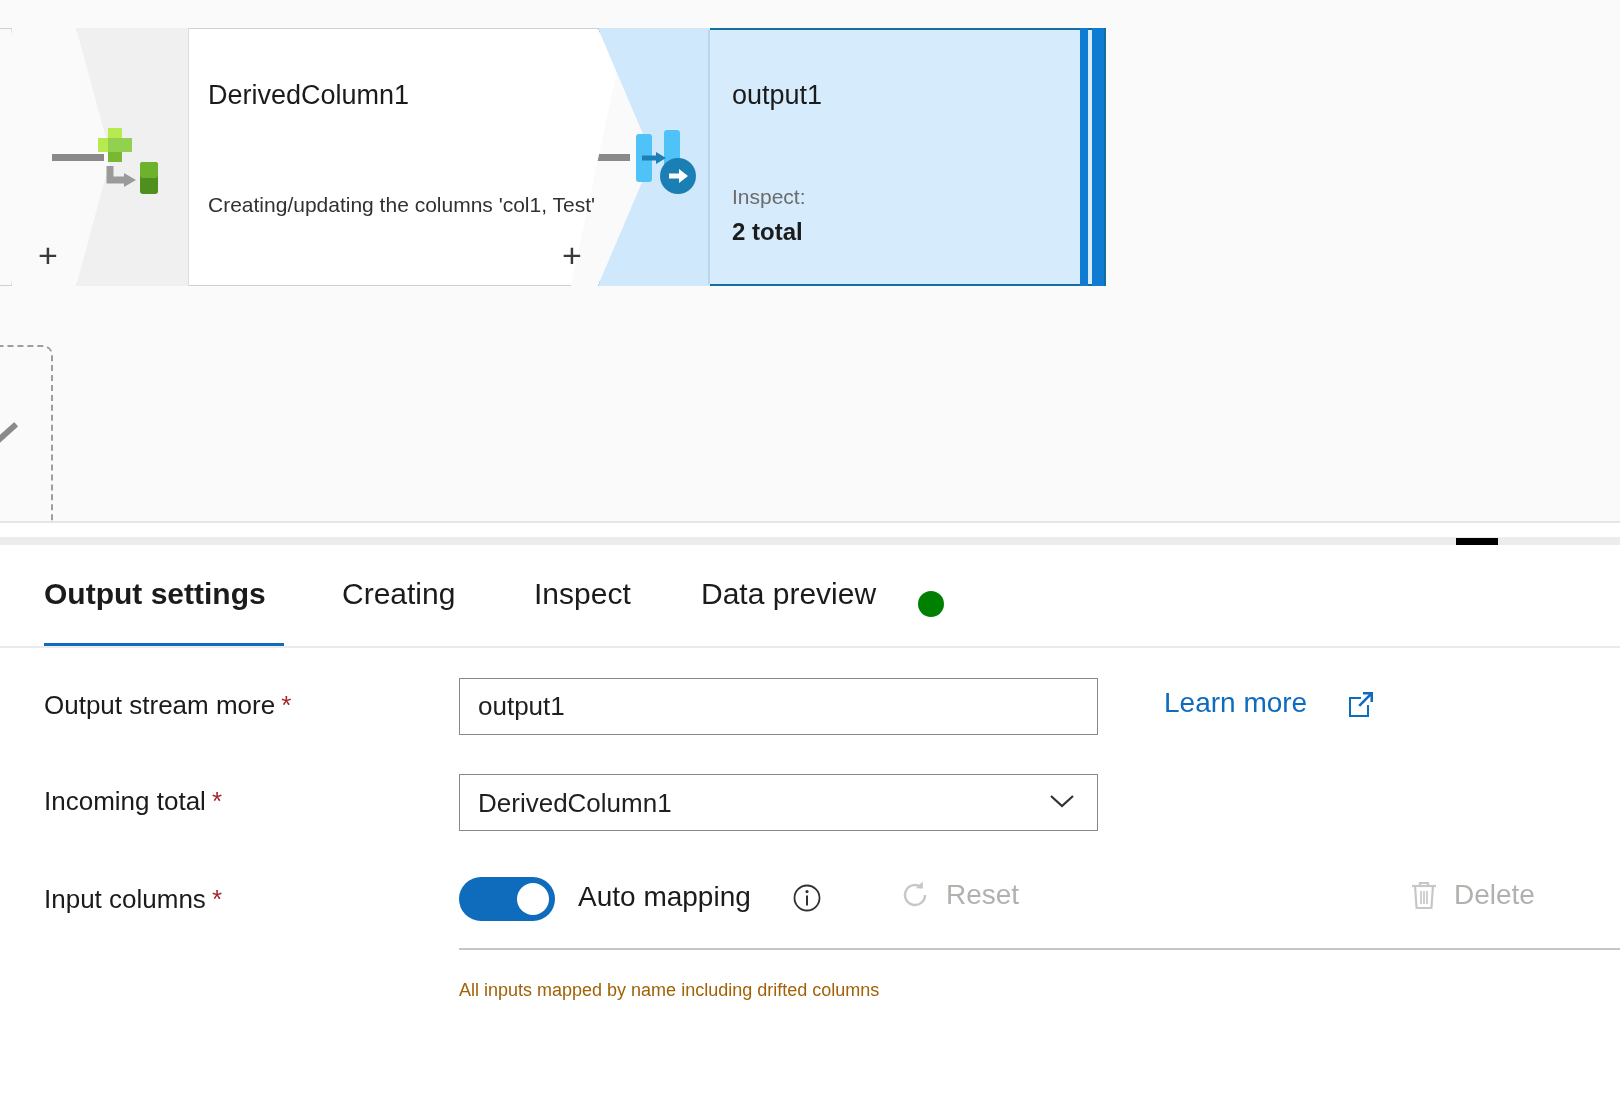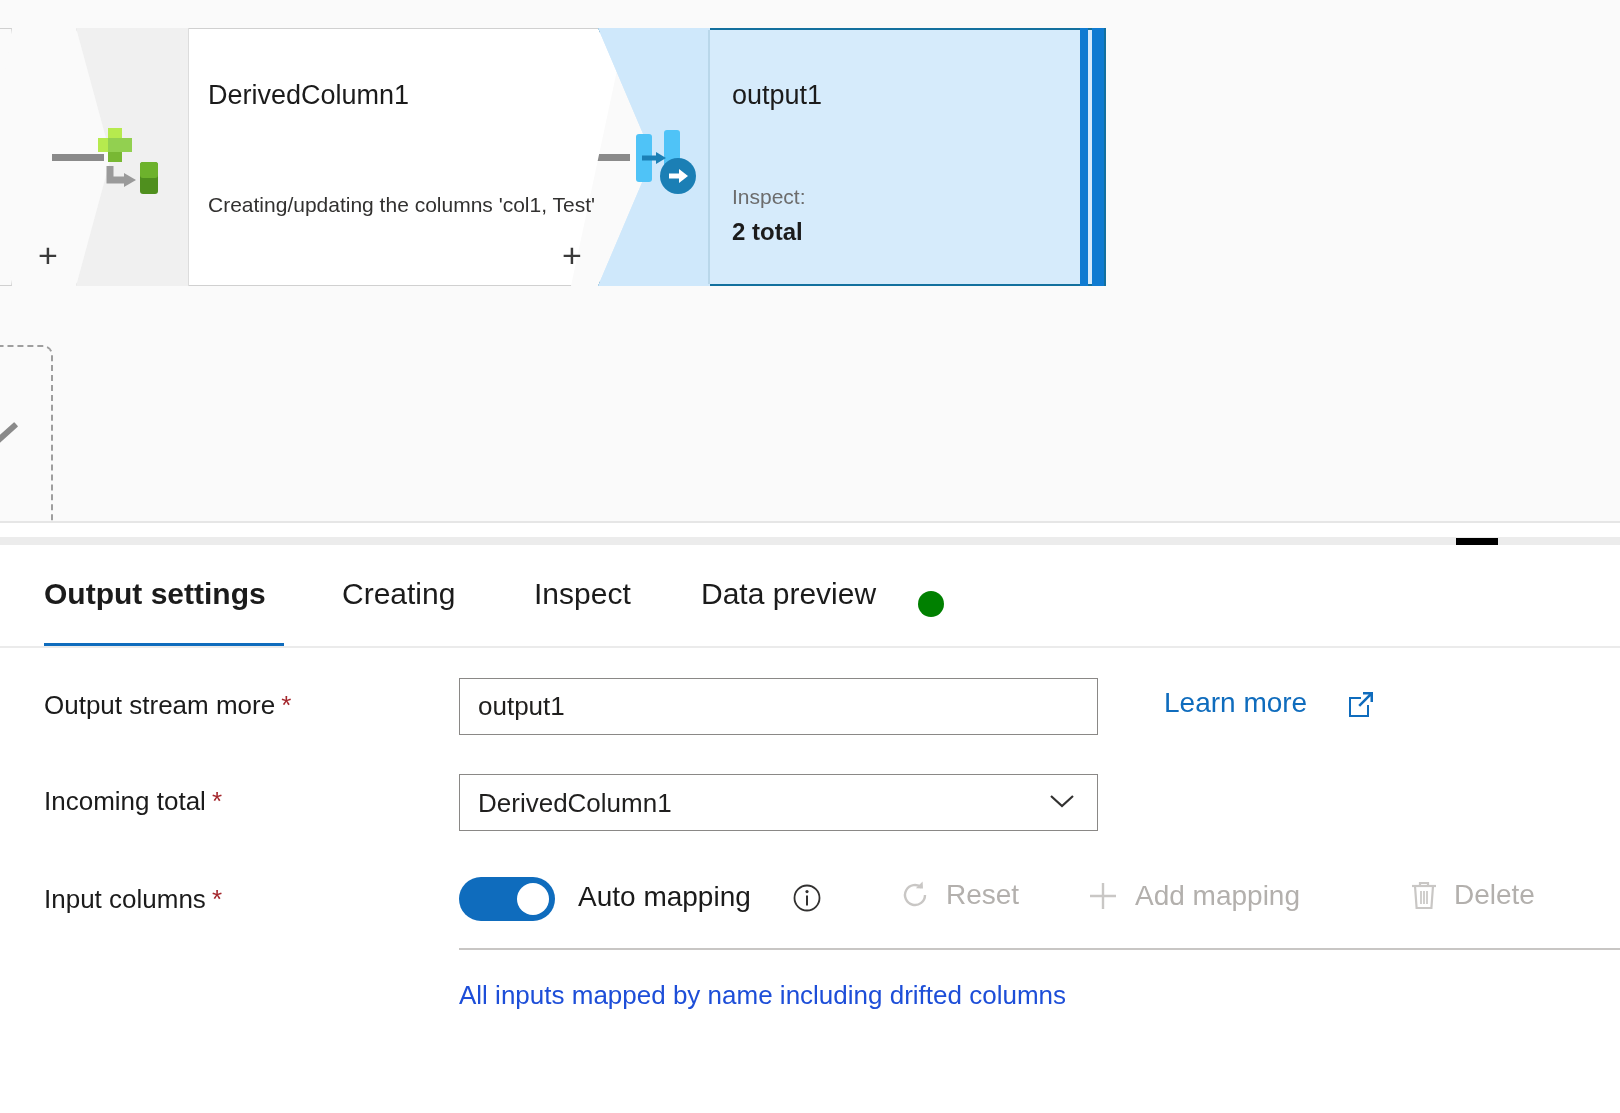--- a/index.html
+++ b/index.html
@@ -234,21 +234,21 @@
     display: flex; align-items: center; gap: 14px;
   }
   .cmd .glyph { display: inline-flex; }
 
   .hrule {
     position: absolute; left: 459px; top: 948px; width: 1161px; height: 2px;
     background: #c8c6c4;
   }
   .mapping-note {
     position: absolute; left: 459px; top: 980px;
-    font-size: 26px; color: #1d4ed8;
+    font-size: 18px; color: #a16207;
   }
 </style>
 </head>
 <body>
 
 <div id="page">
 
   <div class="canvas">
 
     <div class="dashed-box"></div>
@@ -373,28 +373,20 @@
   <div class="cmd" style="left:898px;">
     <span class="glyph">
       <svg width="34" height="34" viewBox="0 0 34 34">
         <path d="M27 17 a10 10 0 1 1 -3.2 -7.3" stroke="#c9c7c5" stroke-width="2.4" fill="none"></path>
         <path d="M24.6 3.5 l0.4 7.1 l-7.1 -0.4 z" fill="#c9c7c5"></path>
       </svg>
     </span>
     <span>Reset</span>
   </div>
 
-  <div class="cmd" style="left:1085px;">
-    <span class="glyph">
-      <svg width="36" height="36" viewBox="0 0 36 36">
-        <path d="M18 5 v26 M5 18 h26" stroke="#c9c7c5" stroke-width="2.4" fill="none"></path>
-      </svg>
-    </span>
-    <span>Add mapping</span>
-  </div>
 
   <div class="cmd" style="left:1408px;">
     <span class="glyph">
       <svg width="32" height="34" viewBox="0 0 32 34">
         <path d="M4 8 h24" stroke="#c9c7c5" stroke-width="2.2" fill="none"></path>
         <path d="M12 8 v-3 h8 v3" stroke="#c9c7c5" stroke-width="2.2" fill="none"></path>
         <path d="M7 8 l1.6 22 h14.8 l1.6 -22" stroke="#c9c7c5" stroke-width="2.2" fill="none"></path>
         <path d="M13 13 v13 M16 13 v13 M19 13 v13" stroke="#c9c7c5" stroke-width="1.7" fill="none"></path>
       </svg>
     </span>

